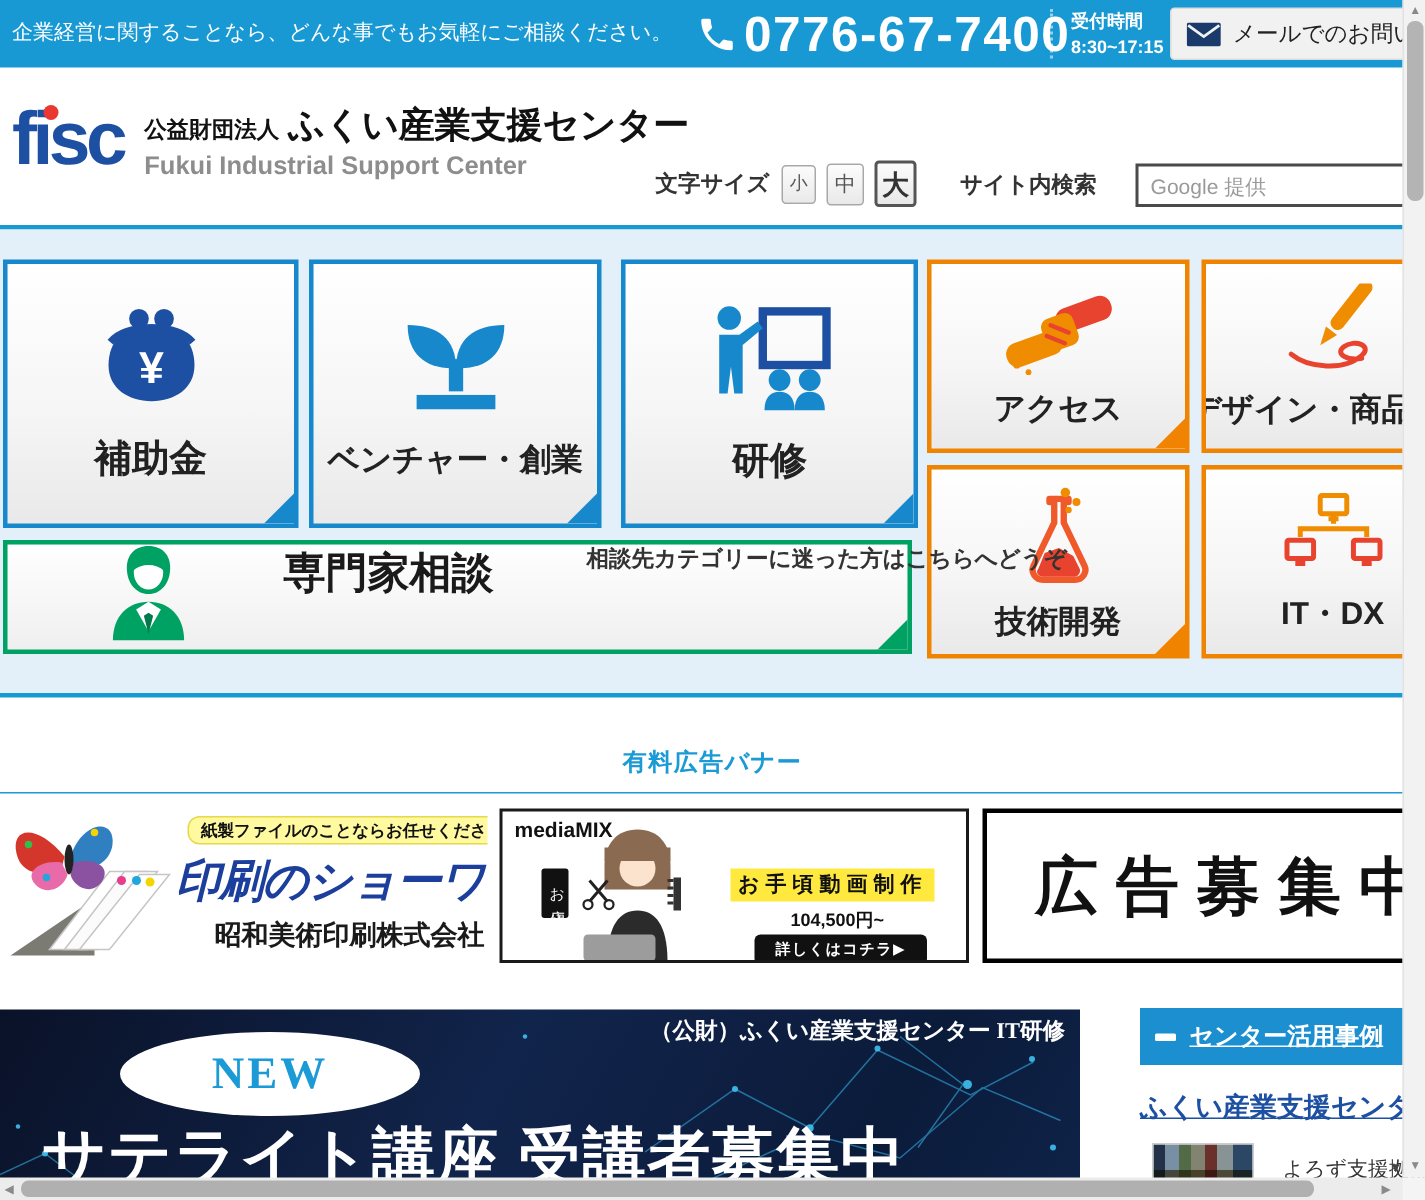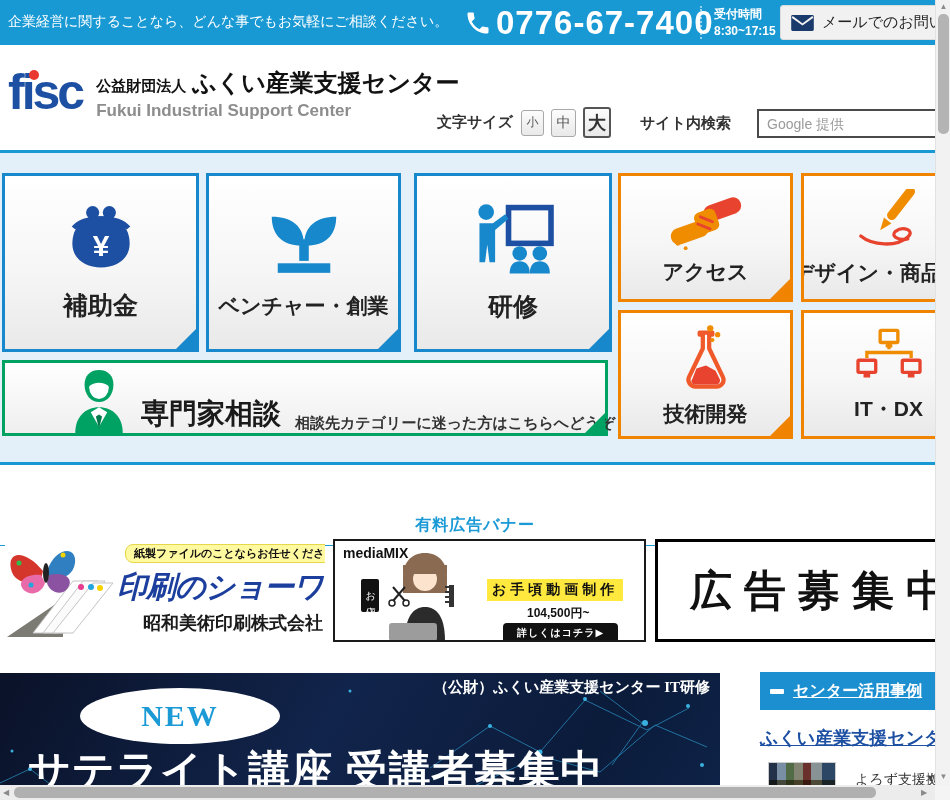--- a/index.html
+++ b/index.html
@@ -49,27 +49,27 @@
         display:flex; flex-direction:column; align-items:center; justify-content:center; cursor:pointer; overflow:hidden; }
 .tile-blue { border:3px solid #1788cc; }
 .tile-orange { border:3px solid #f08300; }
 .corner { position:absolute; right:0; bottom:0; width:0; height:0; border-bottom:20px solid #1788cc; border-left:20px solid transparent; }
 .corner-orange { border-bottom-color:#f08300; }
 .corner-green { border-bottom-color:#00a263; }
 .big-label { font-size:25px; font-weight:bold; color:#222; margin-top:12px; white-space:nowrap; }
 .big-label.narrow { font-size:21px; }
 .small-label { font-size:21px; font-weight:bold; color:#222; margin-top:6px; white-space:nowrap; }
 .expert { position:absolute; left:2px; top:207px; width:606px; height:76px; border:3px solid #00a263;
-          background:linear-gradient(180deg,#ffffff,#efefef); display:flex; align-items:flex-end; cursor:pointer; }
+          background:linear-gradient(180deg,#ffffff,#efefef); display:flex; align-items:flex-start; cursor:pointer;gap:48px; }
 .expert-title { font-size:28px; font-weight:bold; color:#1a1a1a; margin-left:16px; white-space:nowrap; }
 .expert-sub { font-size:15px; font-weight:bold; color:#333; margin-left:14px; white-space:nowrap; }
 
 
 .ads { position:absolute; left:0; top:462px; width:950px; height:198px; background:#fff; border-top:3px solid #1899d4; }
-.ads-heading { text-align:center; padding-top:50px; font-size:16px; font-weight:bold; color:#1b9ad6; letter-spacing:1px; }
+.ads-heading { text-align:center; padding-top:33px; font-size:16px; font-weight:bold; color:#1b9ad6; letter-spacing:1px; }
 .ads-hr { margin-top:9px; border-bottom:1px solid #1b9ad6; width:950px; }
 .ad { position:absolute; background:#fff; cursor:pointer; overflow:hidden; }
 .ad-showa { left:5px; top:76px; width:320px; height:99px; }
 .showa-tag { position:absolute; left:120px; top:3px; background:#fff9a0; border:1px solid #e6d84a; border-radius:8px;
              font-size:11px; font-weight:bold; color:#111; padding:1px 8px; white-space:nowrap; }
 .showa-title { position:absolute; left:112px; top:26px; font-size:30px; font-weight:bold; font-style:italic;
                color:#1c3f9e; letter-spacing:-1px; white-space:nowrap; }
 .showa-company { position:absolute; left:138px; top:70px; font-size:18px; font-weight:bold; color:#1a1a1a; white-space:nowrap;
                  font-family:"Liberation Serif","DejaVu Serif",serif; }
 .ad-mediamix { left:333px; top:74px; width:313px; height:103px; border:2px solid #1a1a1a; }

